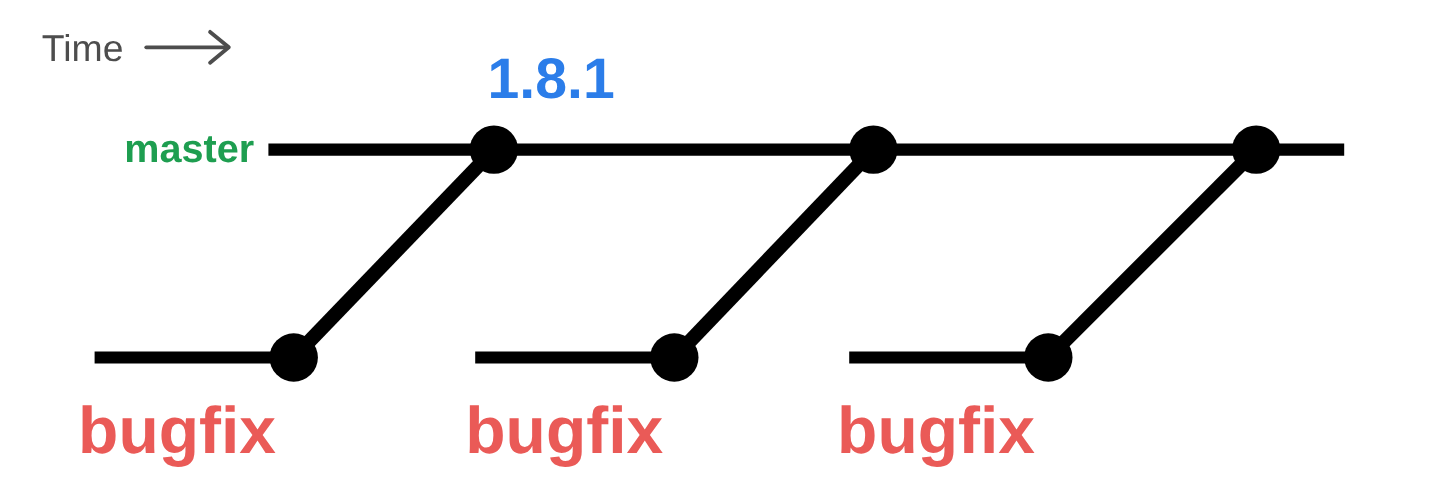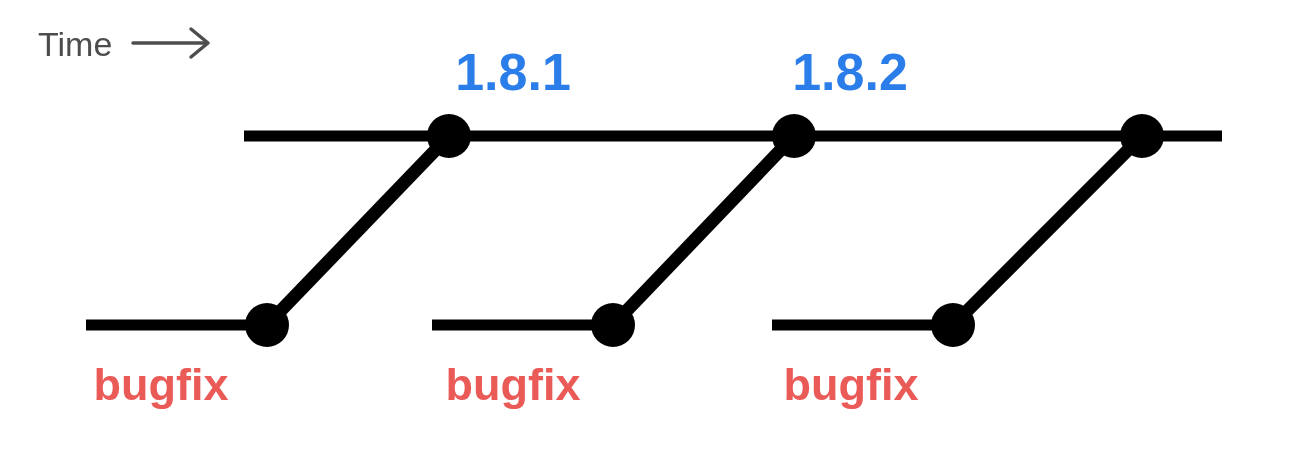--- a/index.html
+++ b/index.html
@@ -60,27 +60,27 @@
     font-weight: 700;
     color: var(--master-label, #1e9e50);
   }
   .version-label {
     top: 46px;
     transform: translateX(-50%);
     font-size: 52px;
     font-weight: 700;
     color: var(--version-label, #2b7de9);
   }
-  .version-1 { left: 513px; }
+  .version-1 { left: 501px; }
   .version-2 { left: 850px; }
   .version-3 { left: 1195px; }
   .branch-label {
     top: 362px;
     transform: translateX(-50%);
-    font-size: 45px;
+    font-size: 60px;
     font-weight: 700;
     color: var(--branch-label, #ea5a57);
   }
   .branch-1 { left: 161px; }
   .branch-2 { left: 513px; }
   .branch-3 { left: 851px; }
 </style>
 </head>
 <body>
 
@@ -107,21 +107,21 @@
     <circle class="commit-dot" cx="794" cy="136" r="22"></circle>
     <circle class="commit-dot" cx="1142" cy="136" r="22"></circle>
 
     <circle class="commit-dot" cx="267" cy="325" r="22"></circle>
     <circle class="commit-dot" cx="613" cy="325" r="22"></circle>
     <circle class="commit-dot" cx="953" cy="325" r="22"></circle>
   </svg>
 
   <div class="label time-label">Time</div>
 
+  <div class="label master-label">master</div>
 
   <div class="label version-label version-1">1.8.1</div>
-  <div class="label version-label version-2">1.8.2</div>
 
   <div class="label branch-label branch-1">bugfix</div>
   <div class="label branch-label branch-2">bugfix</div>
   <div class="label branch-label branch-3">bugfix</div>
 
 </div>
 
 </body></html>

